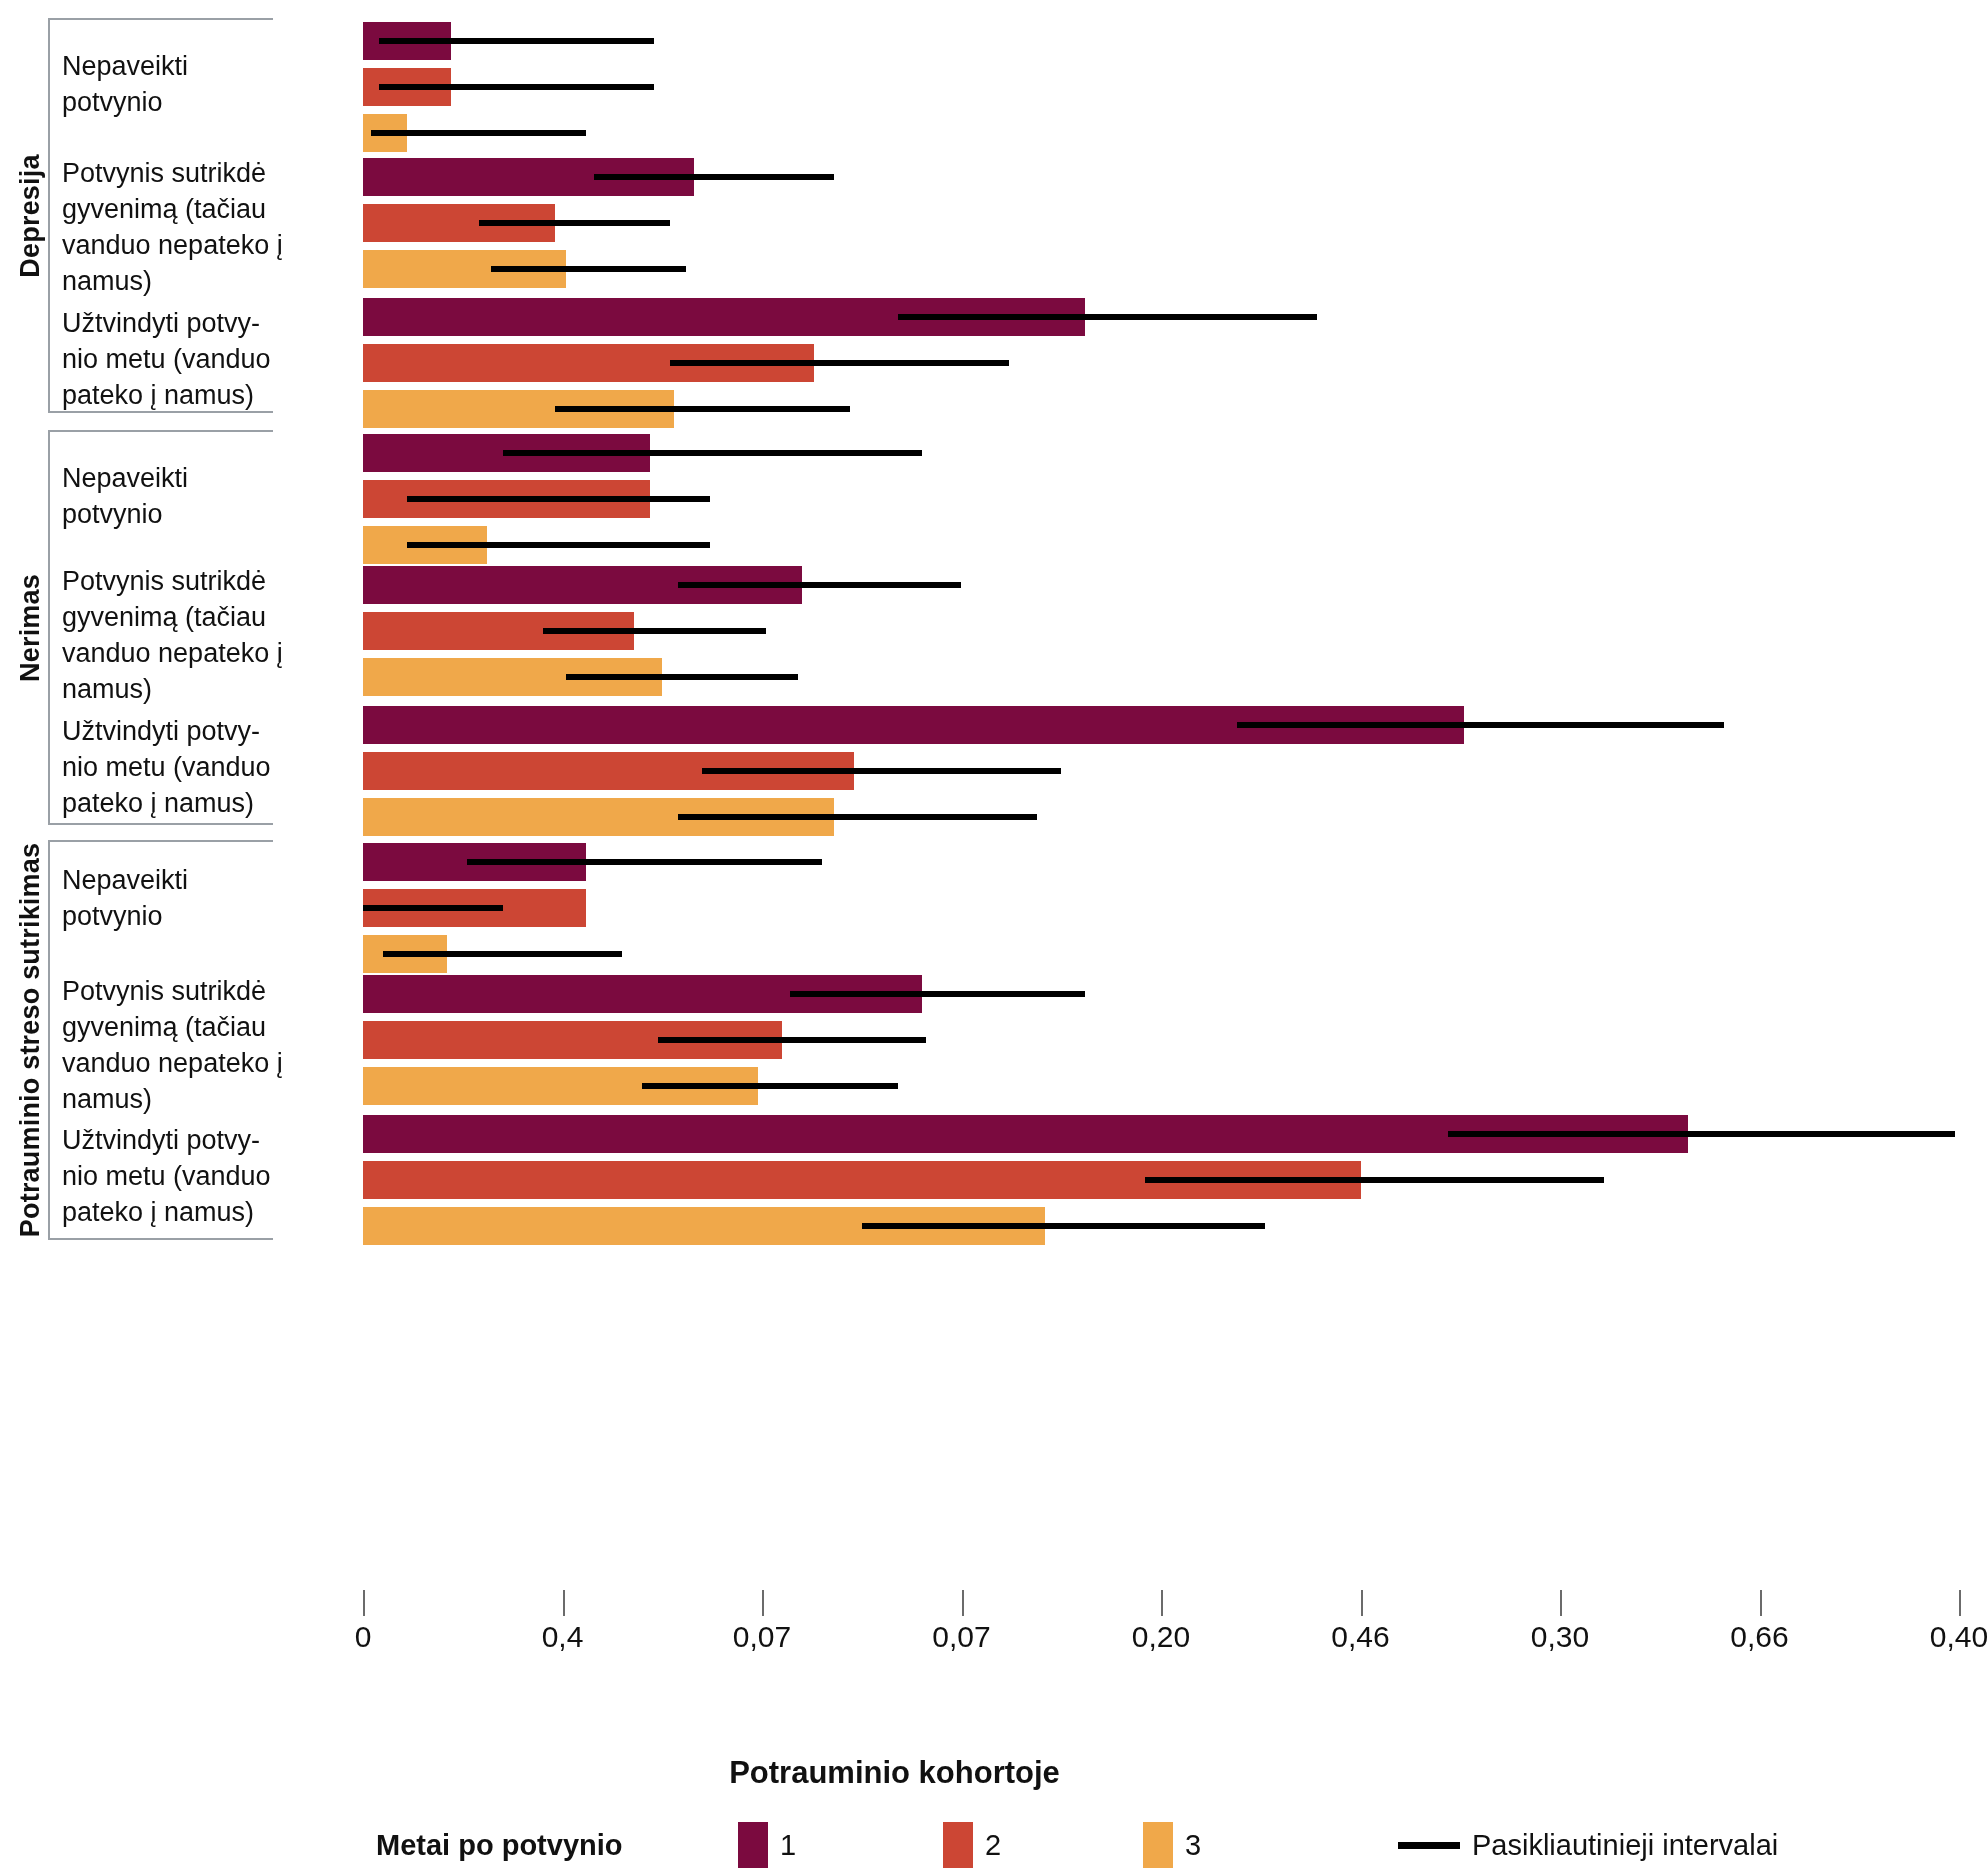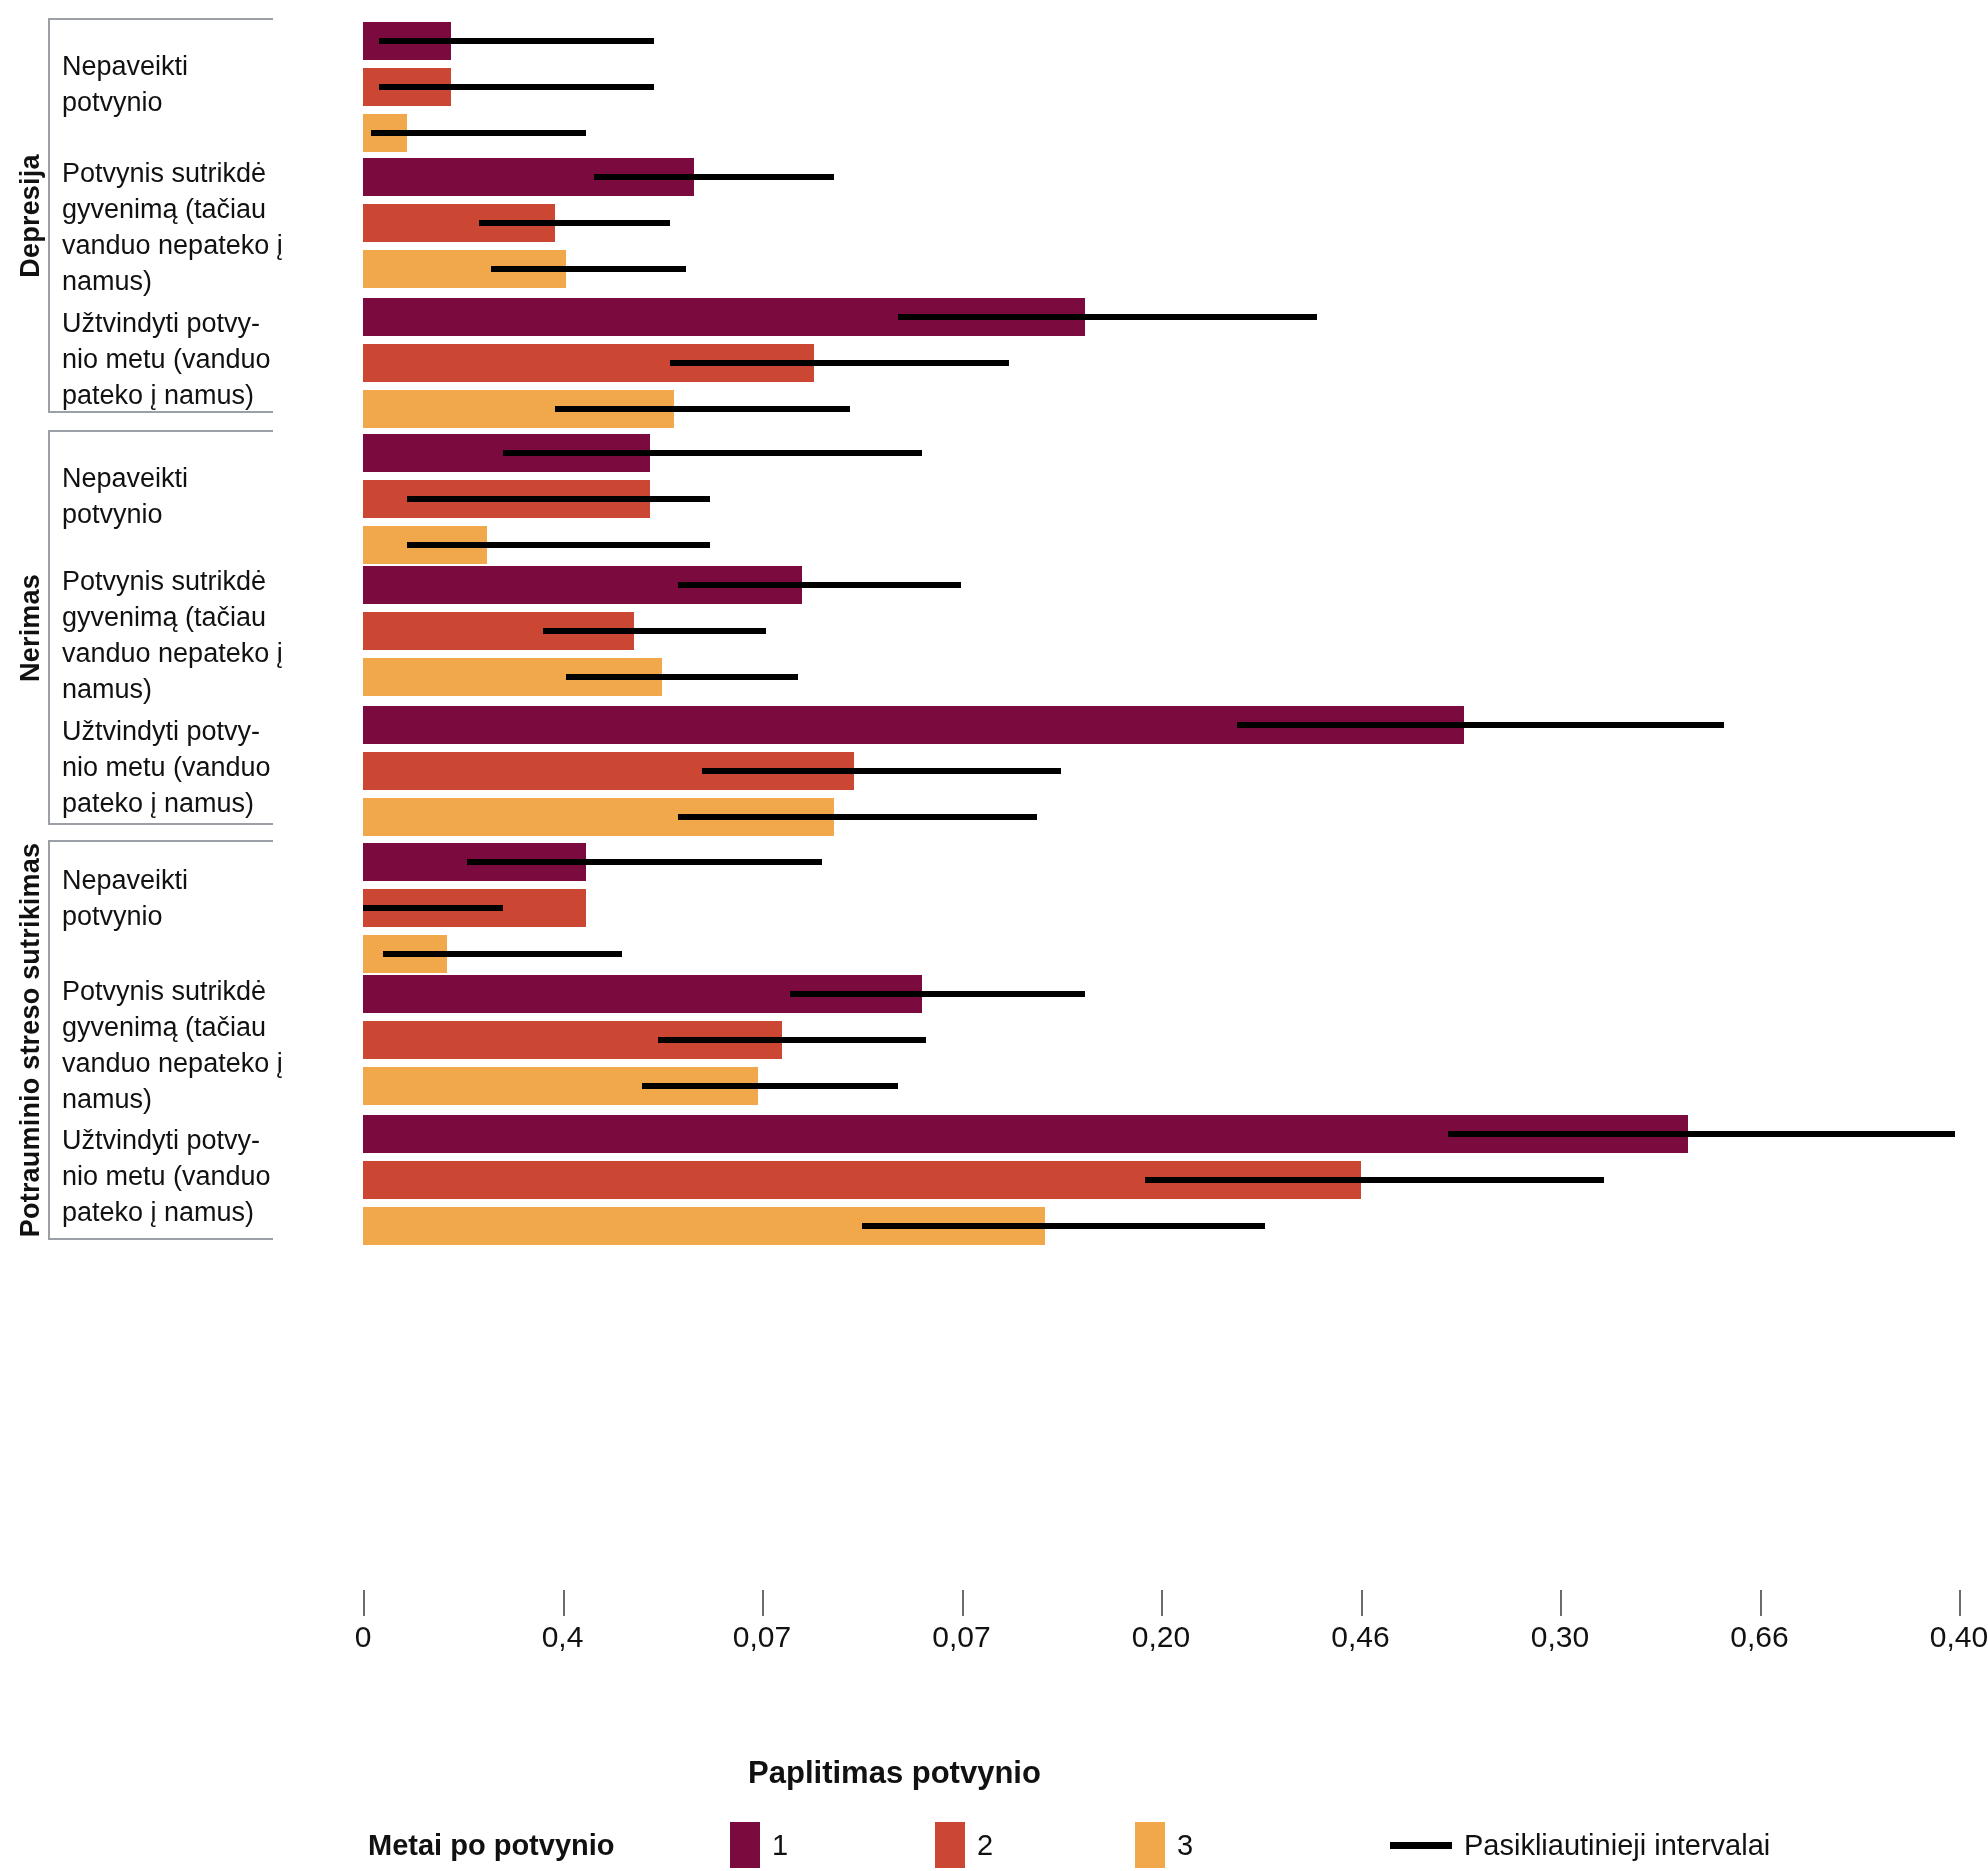--- a/index.html
+++ b/index.html
@@ -100,21 +100,21 @@
     width: 1550px;
     text-align: center;
     font-size: 31px;
     font-weight: bold;
   }
 
   
   #legend {
     position: absolute;
     top: 1820px;
-    left: 0;
+    left: 8px;
     width: 1644px;
     height: 50px;
     display: flex;
     align-items: center;
   }
   #legend-title {
     position: absolute;
     left: 368px;
     font-size: 29px;
     font-weight: bold;
@@ -228,21 +228,21 @@
       <div class="tick-label" style="left: 1161px;">0,20</div>
       <div class="tick" style="left: 1360.5px;"></div>
       <div class="tick-label" style="left: 1360.5px;">0,46</div>
       <div class="tick" style="left: 1560px;"></div>
       <div class="tick-label" style="left: 1560px;">0,30</div>
       <div class="tick" style="left: 1759.5px;"></div>
       <div class="tick-label" style="left: 1759.5px;">0,66</div>
       <div class="tick" style="left: 1959px;"></div>
       <div class="tick-label" style="left: 1959px;">0,40</div>
     </div>
-  <div id="axis-title" style="width: 1789px;">Paplitimas potvynio</div>
+  <div id="axis-title" style="width: 1789px;">Potrauminio kohortoje</div>
   <div id="legend">
     <div id="legend-title">Metai po potvynio</div>
   <div class="legend-item" style="left: 730px;">
         <span class="legend-swatch" style="background: rgb(123, 10, 63);"></span>
         <span>1</span>
       </div>
       <div class="legend-item" style="left: 935px;">
         <span class="legend-swatch" style="background: rgb(204, 70, 52);"></span>
         <span>2</span>
       </div>

